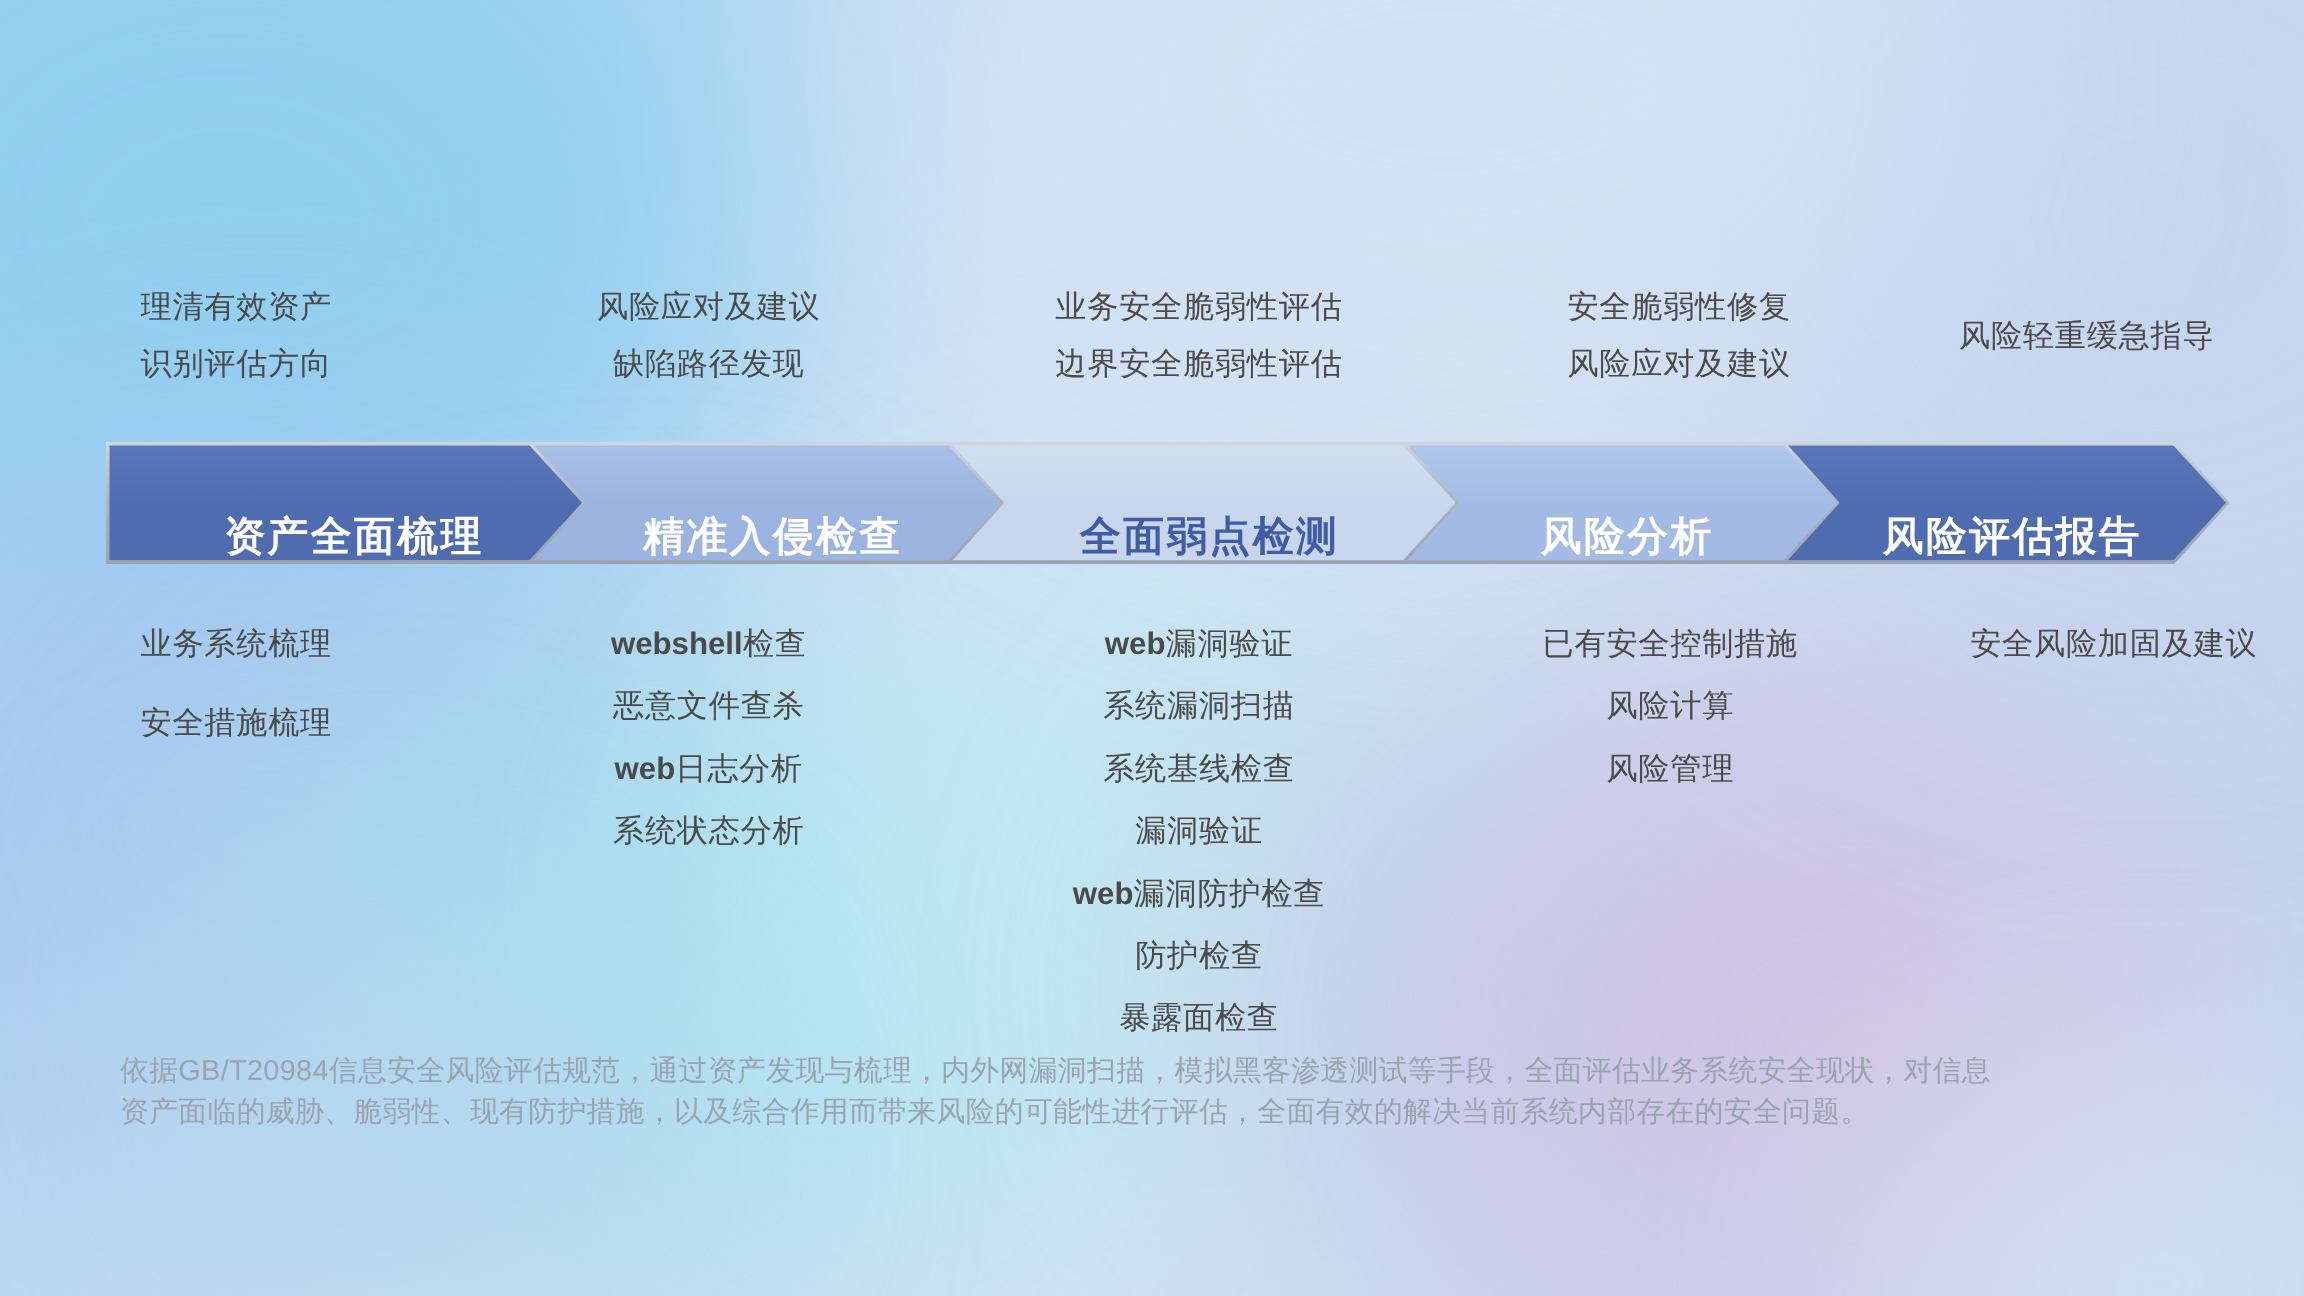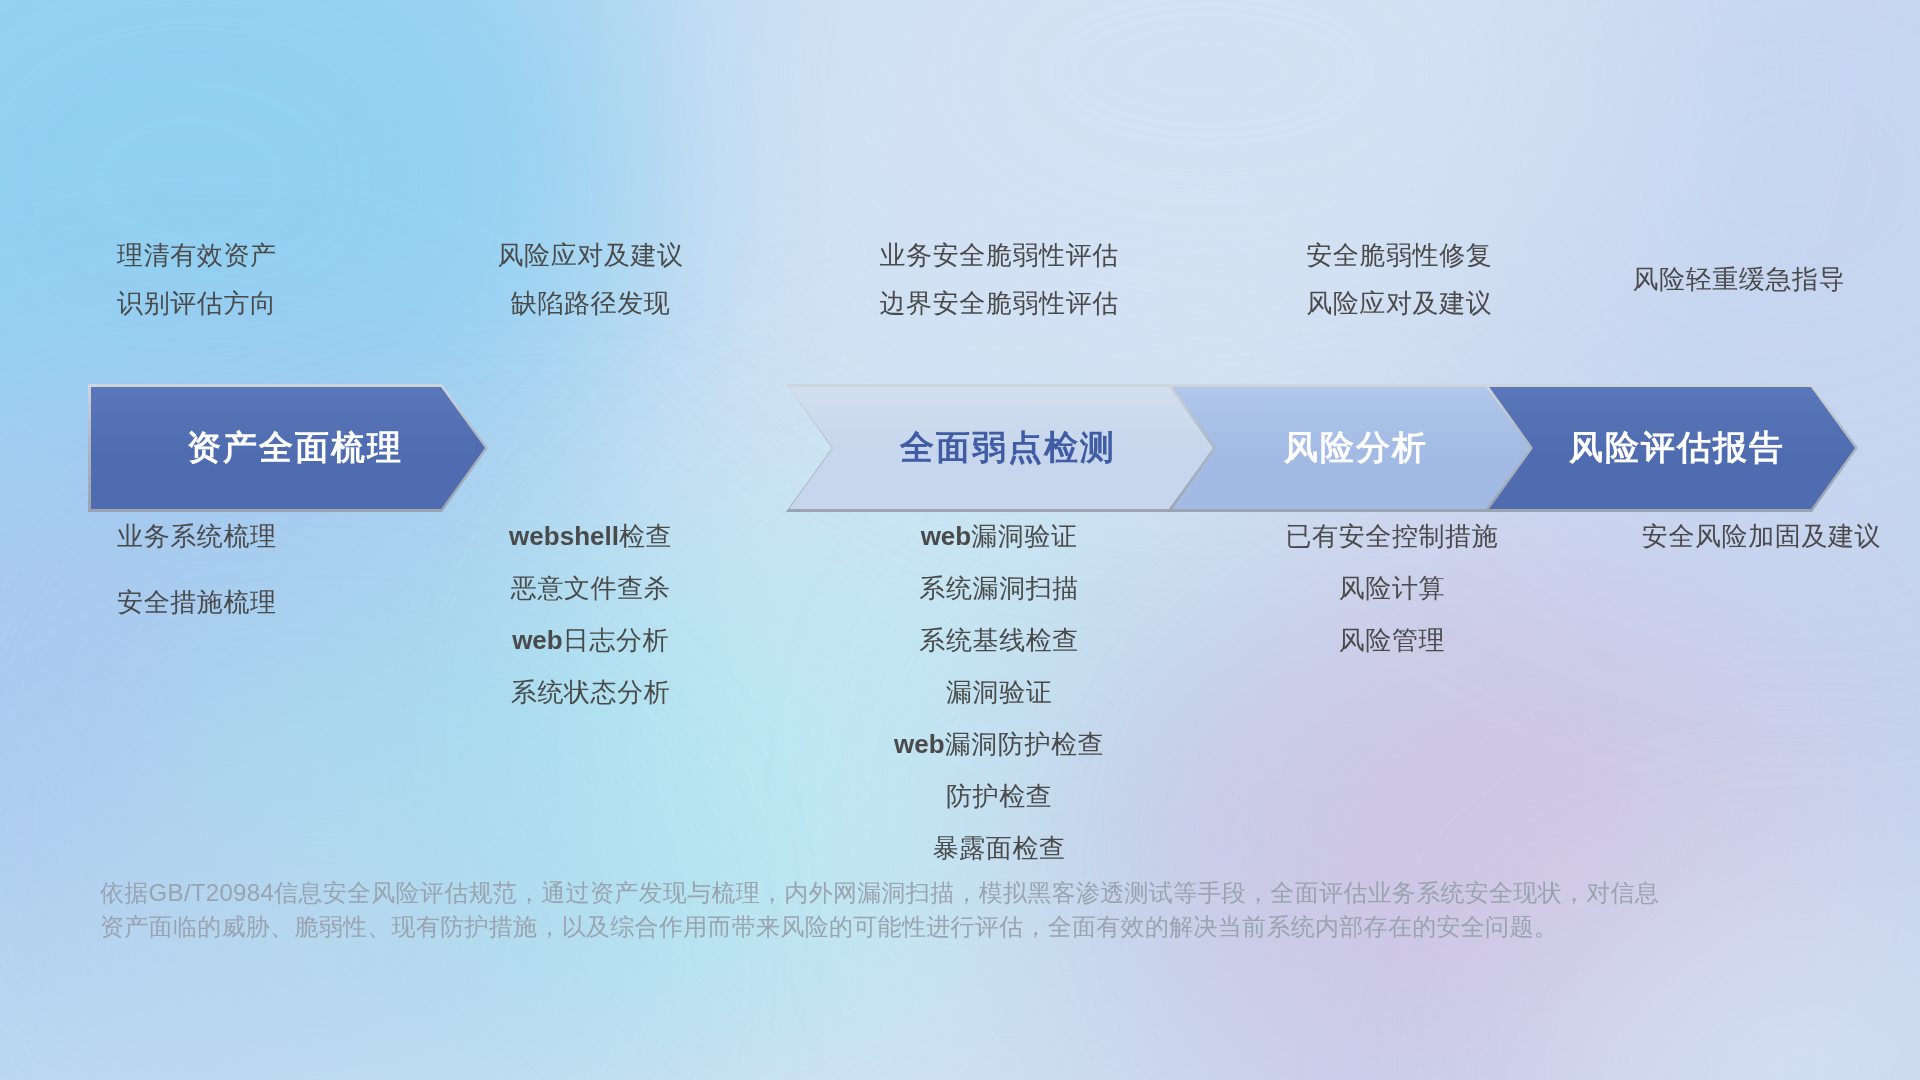--- a/index.html
+++ b/index.html
@@ -68,25 +68,24 @@
   .top-col .line { }
 
   
   .banner {
     position:absolute;
     left:88px; top:368px;
     width:1770px; height:102px;
   }
   .chev {
     position:absolute;
-    top:0; height:128px;
-    display:flex;
-    align-items:center;
+    top:0; height:102px;
+    display:flex;
+    align-items:flex-end;
     justify-content:center;
-    margin-top:16px;
   }
   .chev .shell {
     position:absolute; inset:0;
     -webkit-clip-path:polygon(0 0, calc(100% - 46px) 0, 100% 50%, calc(100% - 46px) 100%, 0 100%, 46px 50%);
     clip-path:polygon(0 0, calc(100% - 46px) 0, 100% 50%, calc(100% - 46px) 100%, 0 100%, 46px 50%);
     background:linear-gradient(180deg,#cfd6dd 0%,#aeb7c2 45%,#9aa4b1 100%);
   }
   .chev .face {
     position:absolute; left:3px; right:3px; top:3px; bottom:3px;
     -webkit-clip-path:polygon(0 0, calc(100% - 44px) 0, 100% 50%, calc(100% - 44px) 100%, 0 100%, 44px 50%);
@@ -186,20 +185,25 @@
         <div class="line">风险轻重缓急指导</div>
       </div>
     </div>
 
   <div class="banner" id="banner">
       <div class="chev first" style="left: 0px; width: 400px; z-index: 10;">
         <div class="shell"></div>
         <div class="face" style="background: linear-gradient(rgb(90, 119, 186) 0%, rgb(79, 108, 176) 55%, rgb(79, 108, 176) 100%);"></div>
         <div class="label" style="color: rgb(255, 255, 255);">资产全面梳理</div>
       </div>
+      <div class="chev" style="left: 349px; width: 400px; z-index: 9;">
+        <div class="shell"></div>
+        <div class="face" style="background: linear-gradient(rgb(169, 191, 230) 0%, rgb(155, 179, 224) 55%, rgb(155, 179, 224) 100%);"></div>
+        <div class="label" style="color: rgb(255, 255, 255);">精准入侵检查</div>
+      </div>
       <div class="chev" style="left: 698px; width: 430px; z-index: 8;">
         <div class="shell"></div>
         <div class="face" style="background: linear-gradient(rgb(210, 223, 240) 0%, rgb(199, 214, 236) 55%, rgb(199, 214, 236) 100%);"></div>
         <div class="label" style="color: rgb(63, 92, 164);">全面弱点检测</div>
       </div>
       <div class="chev" style="left: 1077px; width: 368px; z-index: 7;">
         <div class="shell"></div>
         <div class="face" style="background: linear-gradient(rgb(176, 198, 234) 0%, rgb(163, 187, 228) 55%, rgb(163, 187, 228) 100%);"></div>
         <div class="label" style="color: rgb(255, 255, 255);">风险分析</div>
       </div>

